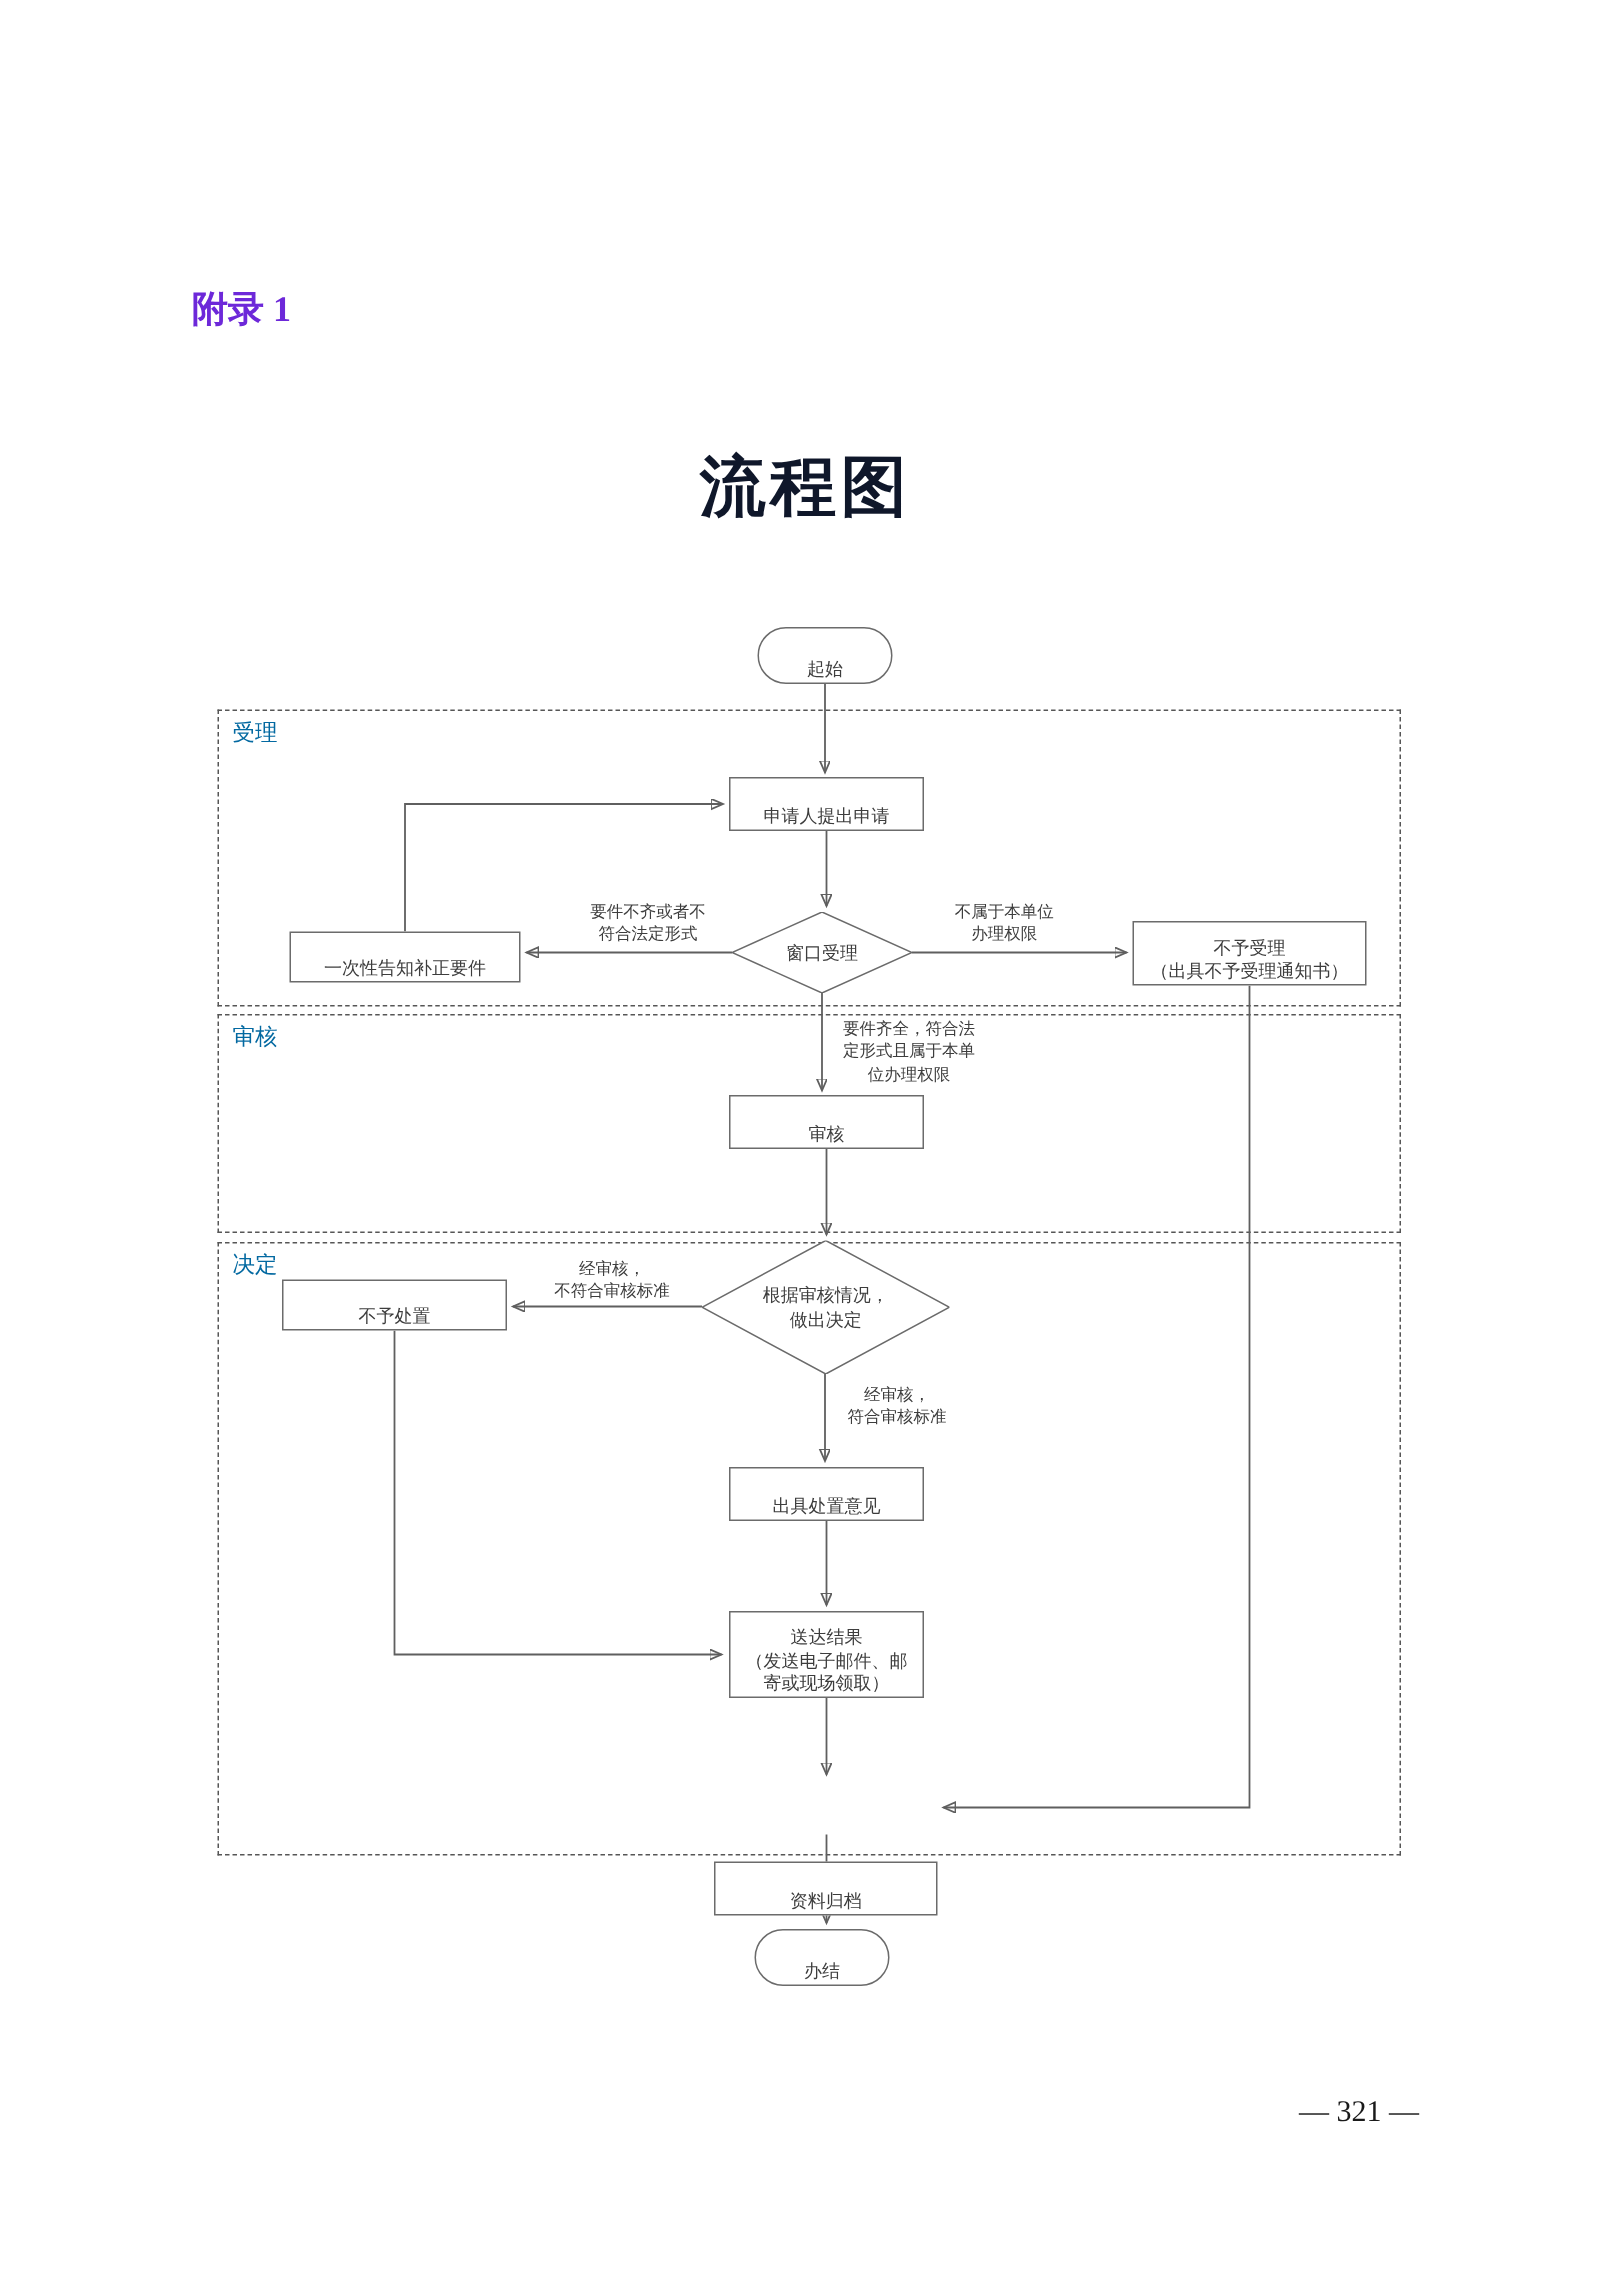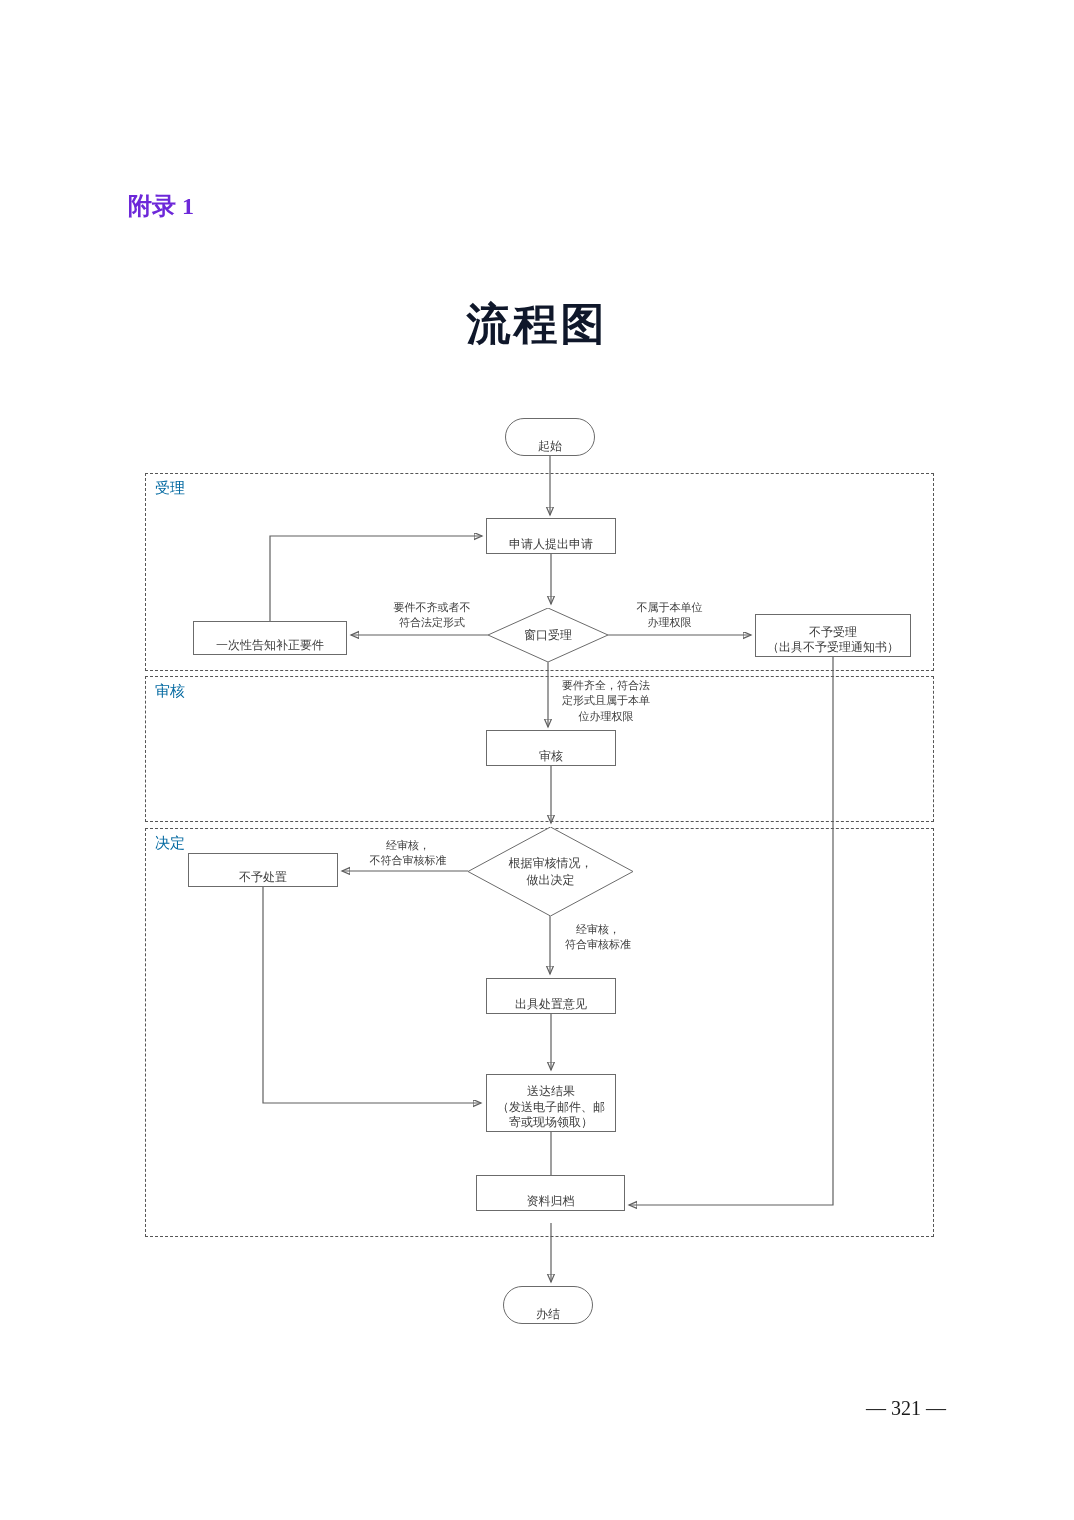--- a/index.html
+++ b/index.html
@@ -143,21 +143,21 @@
   <div class="box" style="left:486px;top:978px;width:130px;height:36px">
     <span>出具处置意见</span>
   </div>
 
   <div class="box" style="left:486px;top:1074px;width:130px;height:58px">
     <span>送达结果</span>
     <span>（发送电子邮件、邮</span>
     <span>寄或现场领取）</span>
   </div>
 
-  <div class="box" style="left:476px;top:1175px;width:149px;height:36px">
+  <div class="box" style="left:476px;top:1241px;width:149px;height:36px">
     <span>资料归档</span>
   </div>
 
   <div class="box stadium" style="left:503px;top:1286px;width:90px;height:38px">
     <span>办结</span>
   </div>
 
   <div class="flow-label" style="left:378px;top:600px;width:108px">
     <span style="display:block">要件不齐或者不</span>
     <span style="display:block">符合法定形式</span>

